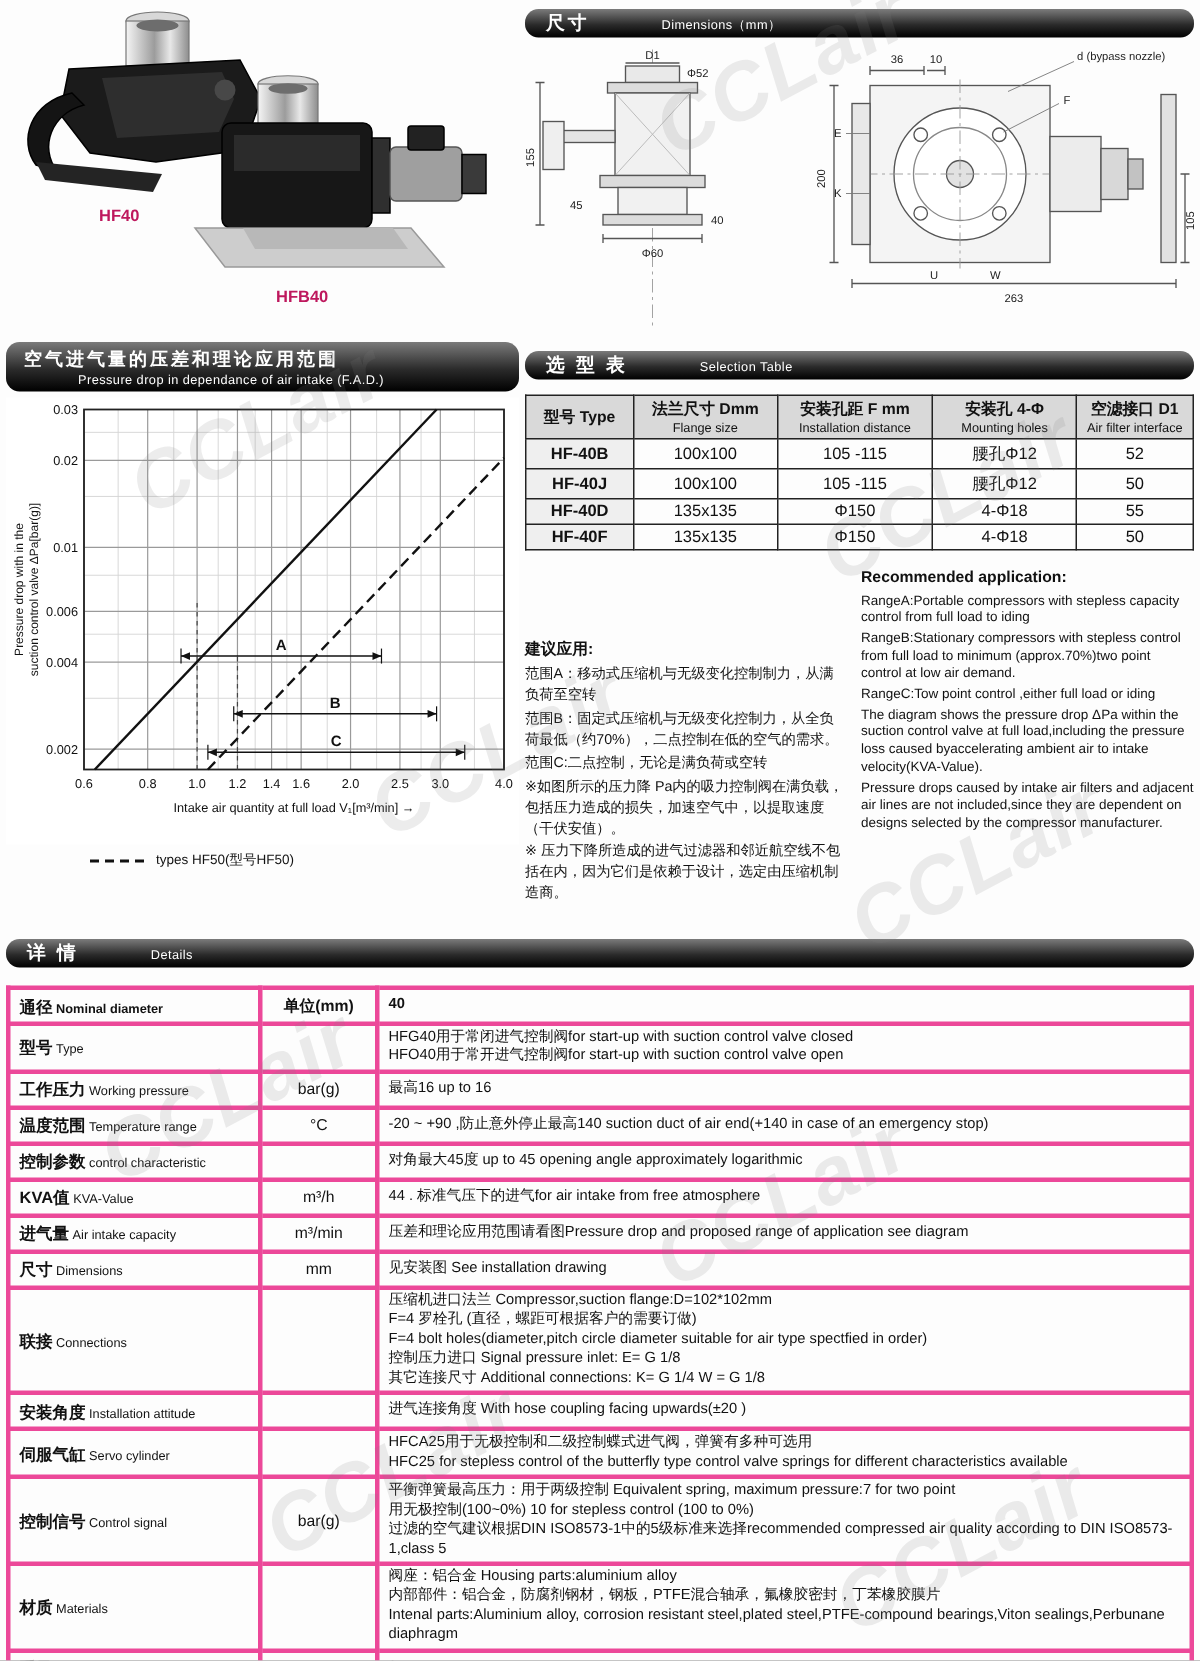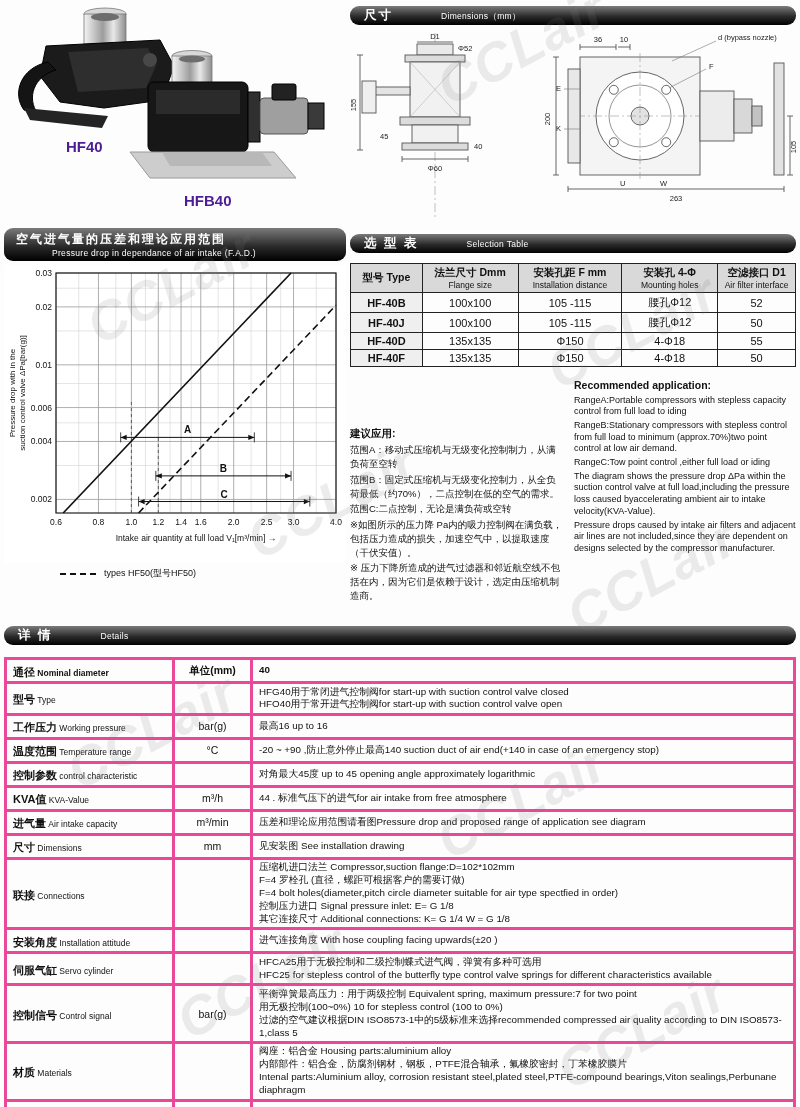--- a/index.html
+++ b/index.html
@@ -15,21 +15,21 @@
   .section-bar{background:linear-gradient(180deg,#7b7b7b 0%,#2b2b2b 55%,#000 100%);
                color:#fff;border-radius:9px;padding:1px 14px;}
   .bar-inline{display:flex;align-items:baseline;gap:12px;min-height:18px;}
   .bar-zh{font-size:12.5px;font-weight:bold;letter-spacing:2px;}
   .bar-en{font-size:8.5px;letter-spacing:0.3px;margin-left:36px;}
 
   
   .photos{position:absolute;left:6px;top:2px;width:342px;height:224px;}
   .photo-hf40{position:absolute;left:2px;top:2px;}
   .photo-hfb40{position:absolute;left:116px;top:46px;}
-  .photo-label{position:absolute;font-size:15px;font-weight:bold;color:#4c1d95;}
+  .photo-label{position:absolute;font-size:11px;font-weight:bold;color:#be185d;}
   .label-hf40{left:60px;top:136px;}
   .label-hfb40{left:178px;top:190px;}
 
   
   .dims-section{position:absolute;left:350px;top:6px;width:446px;}
   .drawing-svg{display:block;margin-top:4px;}
 
   
   .fad-section{position:absolute;left:4px;top:228px;width:342px;}
   .fad-bar{padding:3px 12px;}

